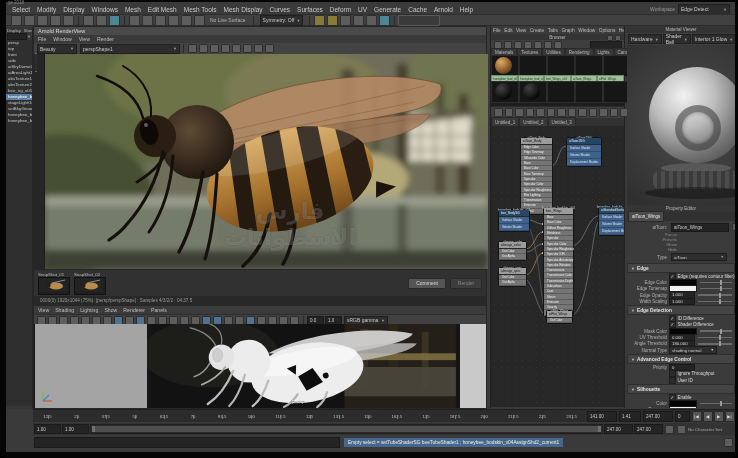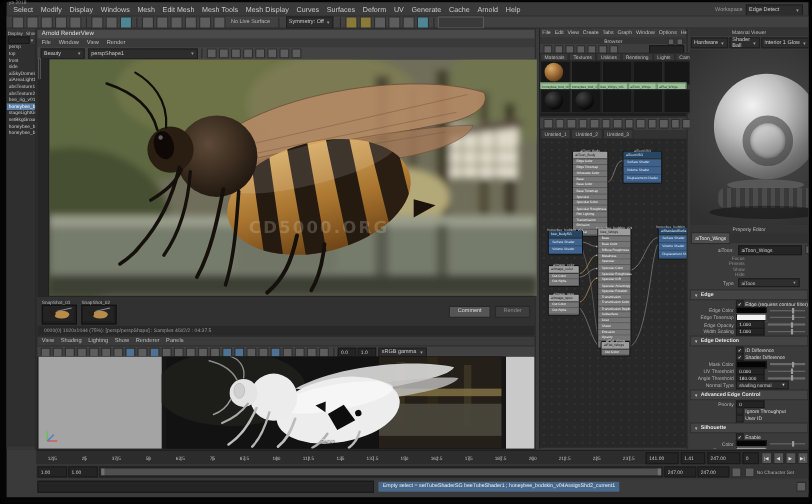--- a/index.html
+++ b/index.html
@@ -993,15 +993,15 @@
             <span class="plabel">Tonemap</span>
 
             <span class="pswatch" style="background: rgb(242, 242, 242);"></span>
 
           </div>
         </div>
     </div>
   </div>
 
   <div class="abs" style="left:210px;top:198px;width:160px;text-align:center;pointer-events:none;">
-    <div class="wm2">CD5000.ORG</div>
+    <div class="wm1">فارس الاسطوانات</div>
   </div>
 </div>
 
 </body></html>

